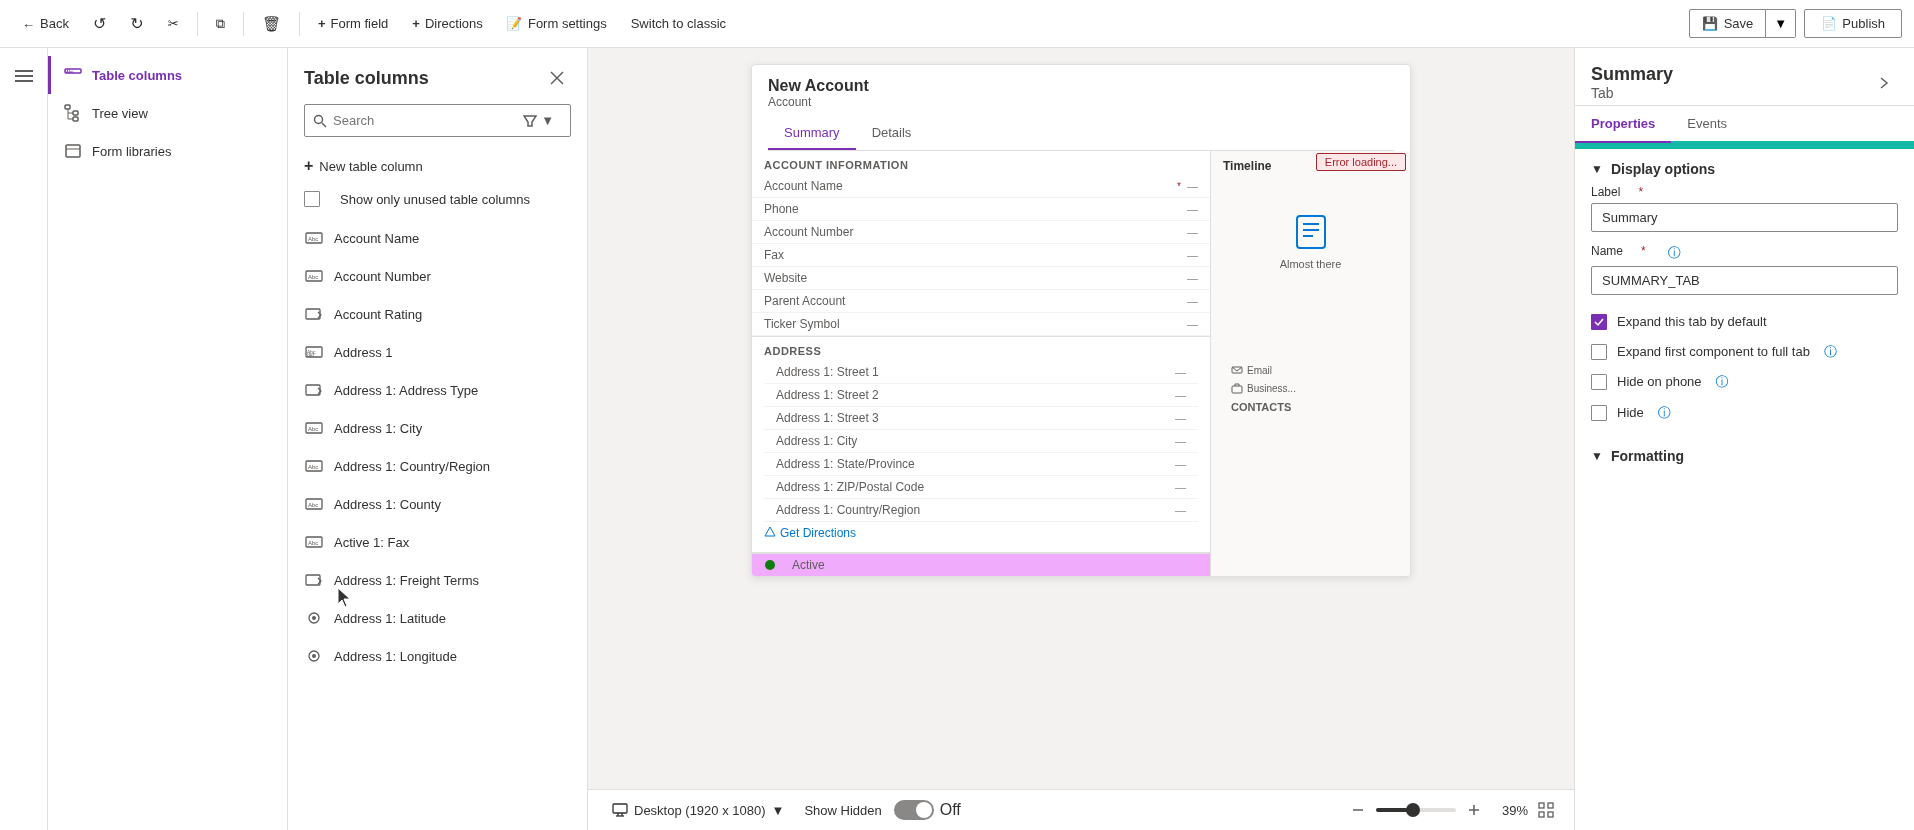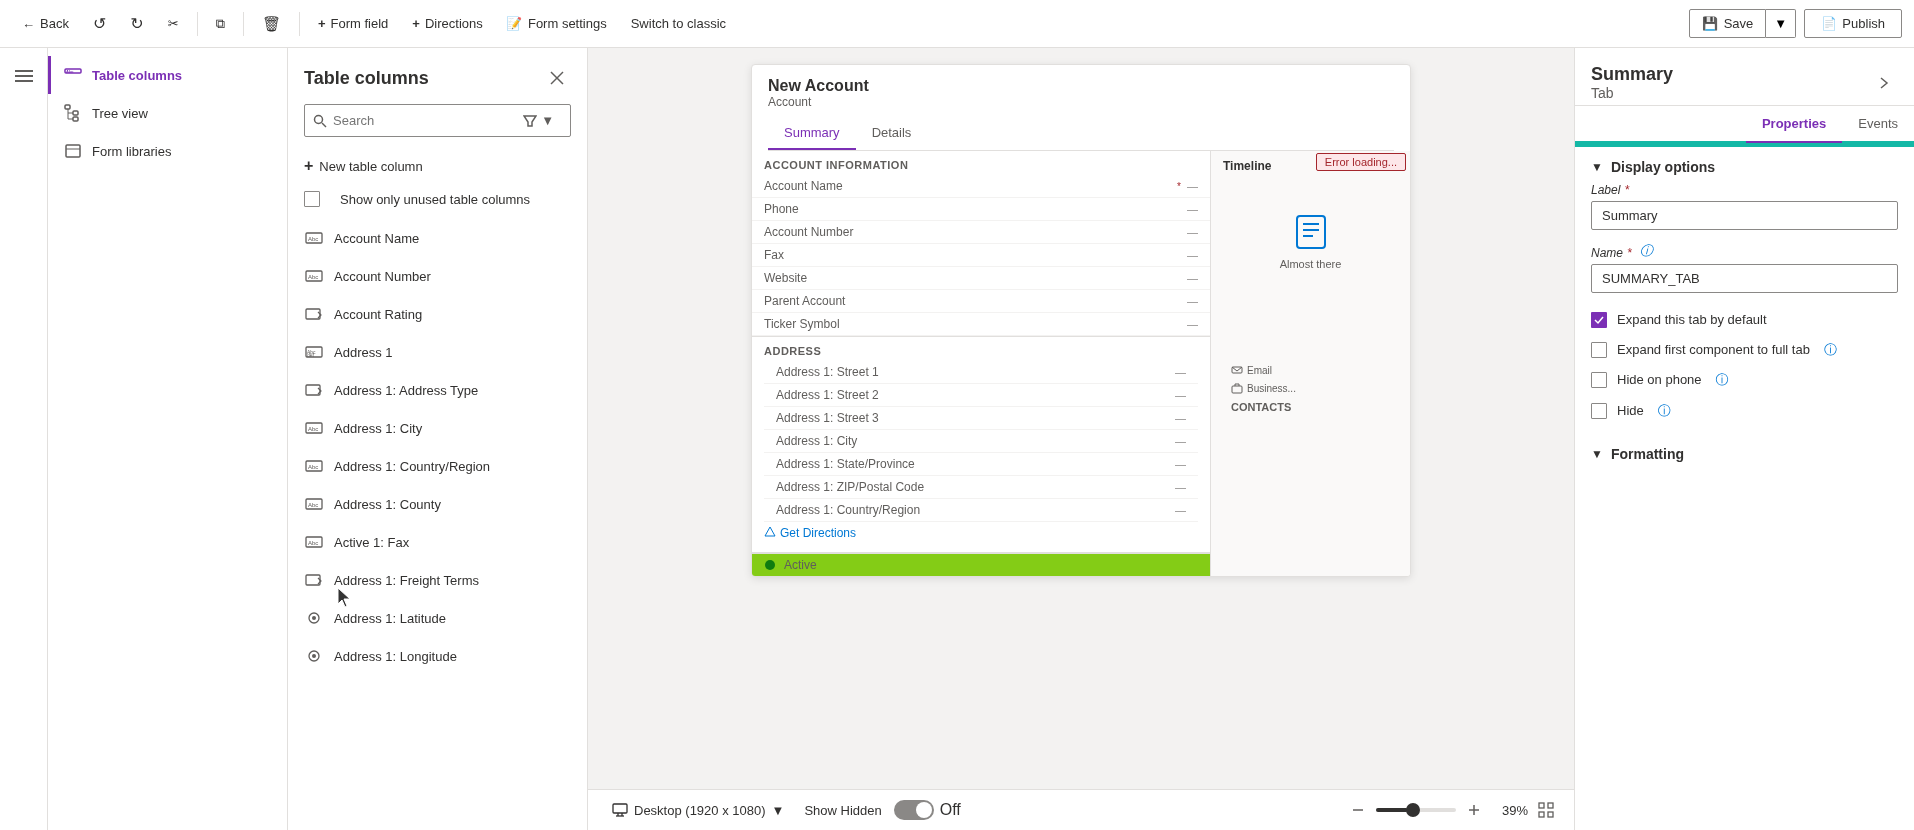--- a/index.html
+++ b/index.html
@@ -156,22 +156,22 @@
     .form-required { color: #a4262c; font-size: 10px; }
     .form-side-col {
       width: 200px; border-left: 1px solid #e1dfdd; background: #faf9f8; padding: 8px 12px;
     }
     .form-side-title { font-size: 12px; font-weight: 600; color: #323130; margin-bottom: 8px; }
     .form-timeline-placeholder {
       display: flex; flex-direction: column; align-items: center; justify-content: center;
       height: 120px; color: #8a8886;
     }
     .form-footer {
-      border-top: 1px solid #e1dfdd; padding: 4px 12px; background: #84cc16;
-      display: flex; align-items: center; gap: 8px;
+      border-top: 1px solid #e1dfdd; padding: 4px 12px; background: #f0abfc;
+      display: flex; align-items: center; gap: 16px;
     }
     .form-status { font-size: 12px; color: #605e5c; }
     .form-address-section-header {
       font-size: 11px; font-weight: 600; color: #605e5c; text-transform: uppercase; letter-spacing: 0.5px; margin-bottom: 4px;
     }
     .get-directions {
       display: flex; align-items: flex-start; gap: 4px; font-size: 12px; color: #0078d4; cursor: pointer;
       padding: 4px 0;
     }
 
@@ -226,40 +226,40 @@
       padding: 16px 16px 4px; border-bottom: 1px solid #e1dfdd;
     }
     .right-panel-title-area { flex: 1; }
     .right-panel-title { font-size: 18px; font-weight: 600; color: #323130; }
     .right-panel-subtitle { font-size: 14px; color: #605e5c; }
     .right-panel-chevron {
       width: 28px; height: 28px; display: flex; align-items: center; justify-content: center;
       border: none; background: none; cursor: pointer; color: #605e5c;
     }
     .right-panel-tabs {
-      display: flex; border-bottom: 6px solid #14b8a6; justify-content: flex-end;
+      display: flex; border-bottom: 8px solid #14b8a6;
     }
     .right-tab {
       padding: 10px 16px; font-size: 13px; cursor: pointer; color: #605e5c;
       border-bottom: 2px solid transparent; margin-bottom: -2px;
     }
     .right-tab.active { color: #7b2fb5; border-bottom-color: #7b2fb5; font-weight: 600; }
     .right-panel-body {
       flex: 1; overflow-y: auto; padding: 0;
     }
     .section-collapse-header {
       display: flex; align-items: center; gap: 8px; padding: 12px 16px 8px;
       cursor: pointer; font-size: 14px; font-weight: 600; color: #323130;
     }
     .section-collapse-chevron {
       color: #323130; font-size: 12px;
     }
     .field-group { padding: 0 16px 12px; }
     .field-label {
-      font-size: 12px; color: #323130; margin-bottom: 4px; display: flex; align-items: flex-end; gap: 4px; font-style: italic;
+      font-size: 12px; color: #323130; margin-bottom: 4px; display: flex; align-items: flex-start; gap: 18px;
     }
     .field-required { color: #a4262c; }
     .field-input {
       width: 100%; padding: 6px 10px; border: 1px solid #8a8886; border-radius: 2px;
       font-size: 13px; color: #323130; outline: none; font-family: 'Segoe UI', sans-serif;
     }
     .checkbox-row {
       display: flex; align-items: flex-start; gap: 10px; padding: 6px 16px;
     }
     .checkbox-purple {

